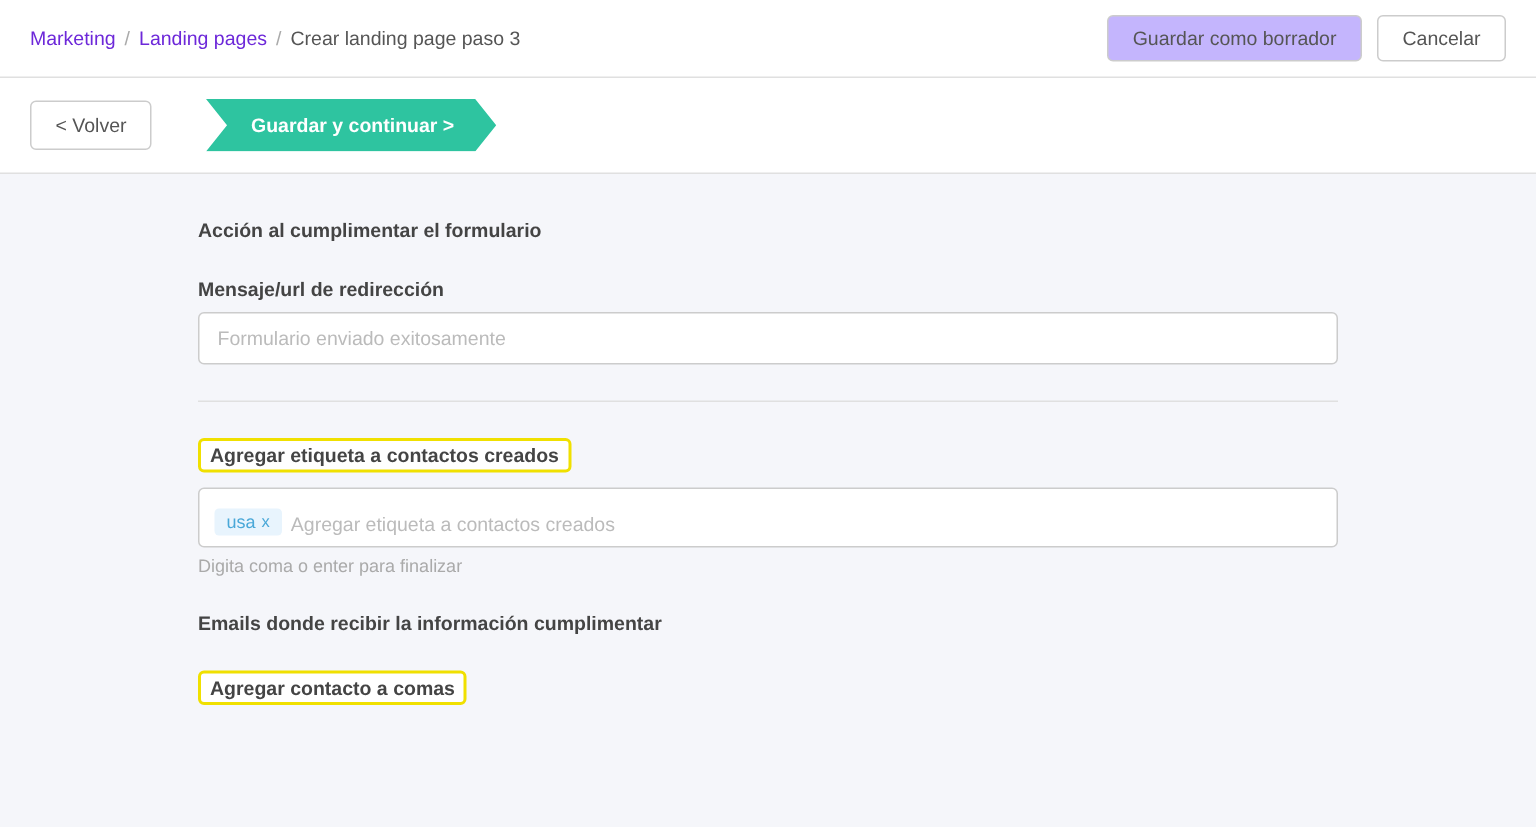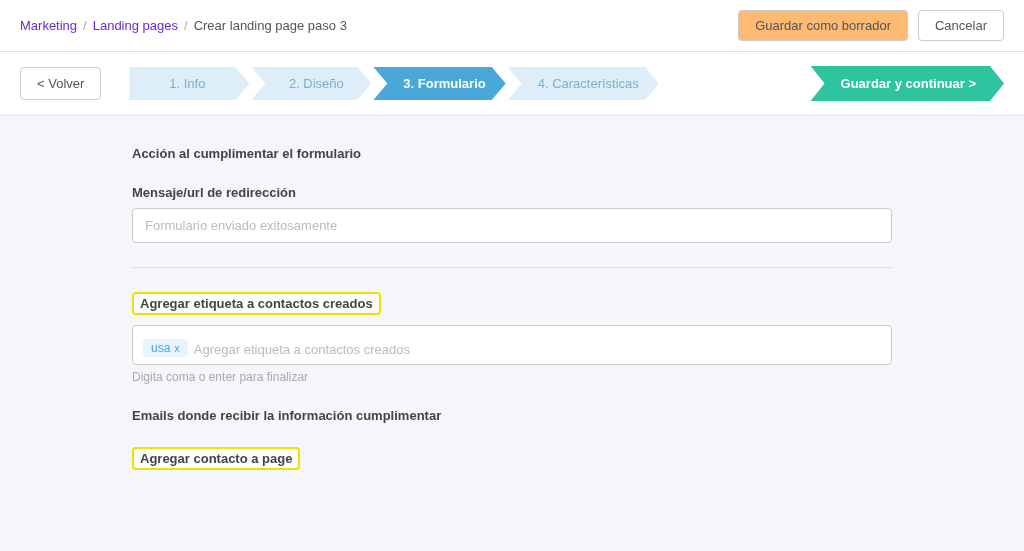--- a/index.html
+++ b/index.html
@@ -20,21 +20,21 @@
       gap: 6px;
       font-size: 13px;
       color: #5b8dd9;
     }
     .breadcrumb span { color: #aaa; }
     .breadcrumb a { color: #6d28d9; text-decoration: none; }
     .breadcrumb .current { color: #555; }
     .top-nav-buttons { display: flex; gap: 10px; }
     .btn-draft {
       border: 1px solid #ccc;
-      background: #fdba74;
+      background: #c4b5fd;
       padding: 7px 16px;
       border-radius: 4px;
       cursor: pointer;
       font-size: 13px;
       color: #555;
     }
     .btn-cancel {
       border: 1px solid #ccc;
       background: #fff;
       padding: 7px 16px;
@@ -238,34 +238,20 @@
     <span class="current">Crear landing page paso 3</span>
   </div>
   <div class="top-nav-buttons">
     <button class="btn-draft">Guardar como borrador</button>
     <button class="btn-cancel">Cancelar</button>
   </div>
 </div>
 
 <div class="steps-bar">
   <button class="btn-back">&lt; Volver</button>
-  <div class="steps">
-    <div class="step inactive">
-      <span>1. Info</span>
-    </div>
-    <div class="step inactive">
-      <span>2. Diseño</span>
-    </div>
-    <div class="step active">
-      <span>3. Formulario</span>
-    </div>
-    <div class="step inactive">
-      <span>4. Características</span>
-    </div>
-  </div>
   <button class="btn-save-continue">Guardar y continuar &gt;</button>
 </div>
 
 <div class="main-content">
 
   <div class="form-section">
     <label class="form-label">Acción al cumplimentar el formulario</label>
   </div>
 
   <div class="form-section">
@@ -285,17 +271,17 @@
       <span class="tag-placeholder">Agregar etiqueta a contactos creados</span>
     </div>
     <div class="hint-text">Digita coma o enter para finalizar</div>
   </div>
 
   <div class="form-section">
     <label class="form-label">Emails donde recibir la información cumplimentar</label>
   </div>
 
   <div class="form-section">
-    <div class="highlighted-label">Agregar contacto a page</div>
+    <div class="highlighted-label">Agregar contacto a comas</div>
     
   </div>
 
 </div>
 
 </body></html>

